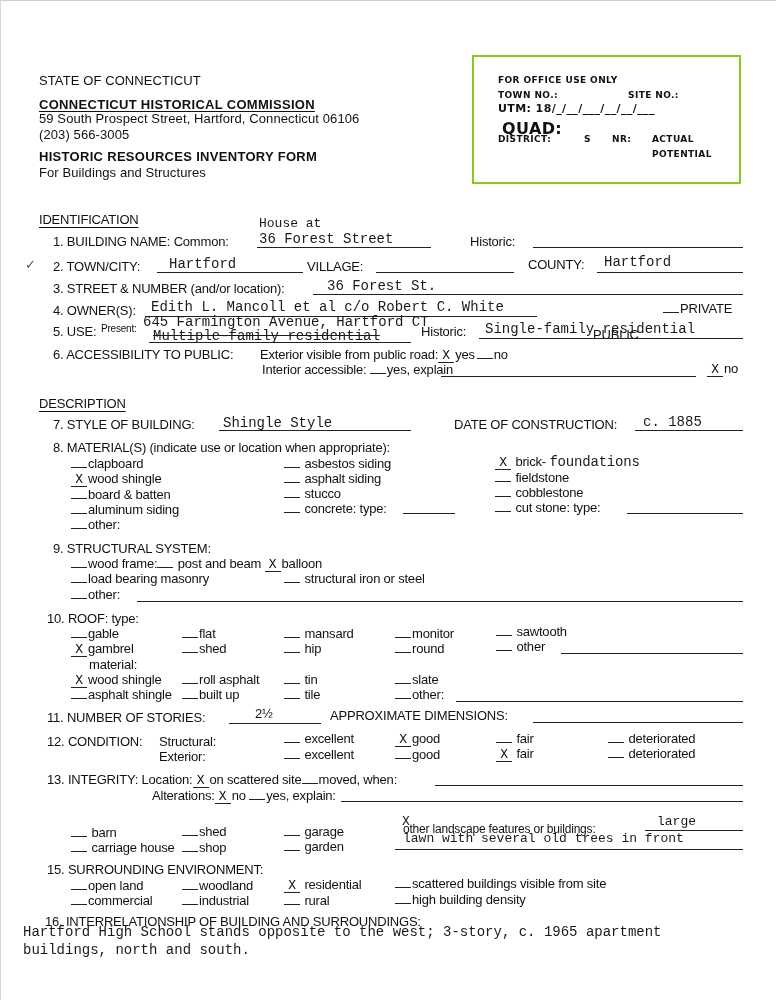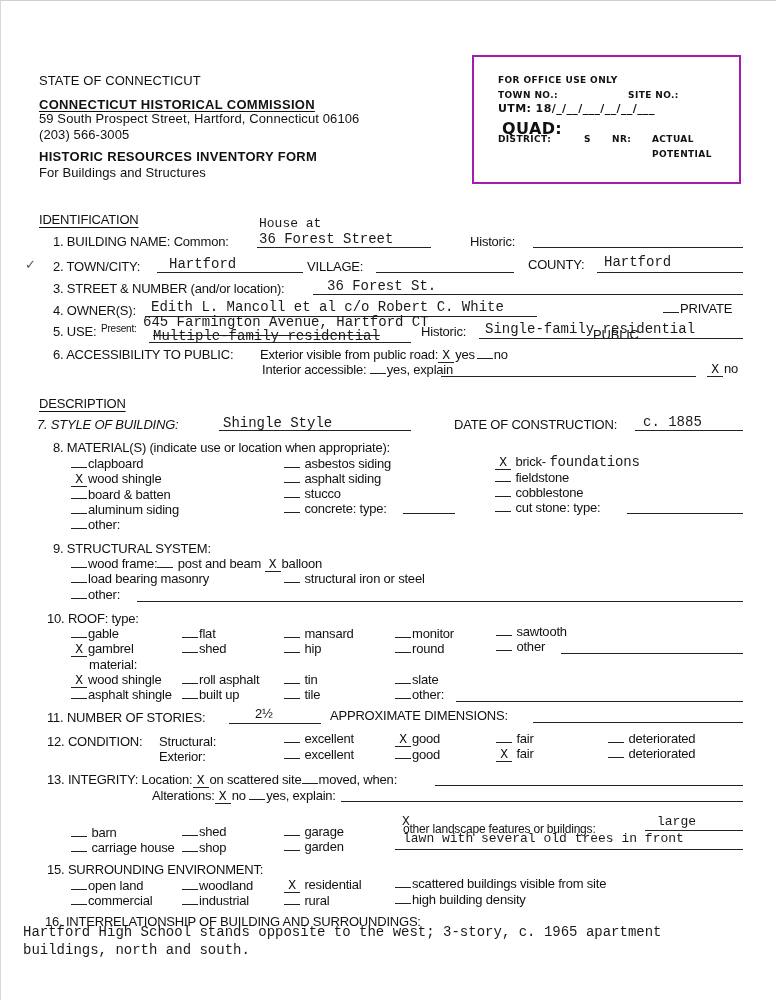--- a/index.html
+++ b/index.html
@@ -6,21 +6,21 @@
   body { width: 776px; height: 1000px; position: relative; overflow: hidden; color: #111; font-family: "Liberation Sans", sans-serif; }
   .page { position: absolute; inset: 0; background: #fff; border-top: 1px solid #cfcfcf; border-left: 1px solid #d8d8d8; }
   .abs { position: absolute; white-space: nowrap; }
   .f { font-family: "Liberation Sans Narrow", "Liberation Sans", sans-serif; font-size: 13px; letter-spacing: -0.2px; }
   .typed { font-family: "Liberation Mono", "DejaVu Sans Mono", monospace; font-size: 14px; color: #1a1a1a; }
   .hdr { font-size: 13px; letter-spacing: 0.1px; }
   .u { text-decoration: underline; text-underline-offset: 2px; }
   .line { position: absolute; height: 0; border-bottom: 1.5px solid #222; }
   .blank { display: inline-block; border-bottom: 1px solid #222; width: 16px; height: 10px; vertical-align: baseline; margin-right: 1px; }
   .mark { position: relative; display: inline-block; width: 16px; border-bottom: 1px solid #222; text-align: center; font-family: "Liberation Mono", monospace; font-size: 13px; line-height: 12px; margin-right: 1px; }
-  .office { position: absolute; left: 471px; top: 54px; width: 265px; height: 125px; border: 2px solid #a21caf; }
+  .office { position: absolute; left: 471px; top: 54px; width: 265px; height: 125px; border: 2px solid #84cc16; }
   .office .t { position: absolute; font-family: "DejaVu Sans", sans-serif; font-weight: bold; font-size: 9px; letter-spacing: 0.4px; white-space: nowrap; }
   .sect { font-size: 13px; text-decoration: underline; text-underline-offset: 3px; }
 </style>
 </head>
 <body>
 
 <div class="page">
 
   <div class="abs hdr" style="left:38px;top:72px;">STATE OF CONNECTICUT</div>
   <div class="abs hdr u" style="left:38px;top:96px;font-weight:bold;letter-spacing:0.3px;">CONNECTICUT HISTORICAL COMMISSION</div>
@@ -86,21 +86,21 @@
   </div>
   <div class="abs f" style="left:261px;top:361px;">
     <span>Interior accessible:</span>
     <span class="blank"></span><span>yes, explain</span>
   </div>
   <div class="line" style="left:440px;top:375px;width:255px;"></div>
   <div class="abs f" style="left:706px;top:360px;"><span class="mark">X</span><span>no</span></div>
 
   <div class="abs f sect" style="left:38px;top:395px;">DESCRIPTION</div>
 
-  <div class="abs f" style="left:36px;top:416px;font-style:italic;">7. STYLE OF BUILDING:</div>
+  <div class="abs f" style="left:52px;top:416px;">7. STYLE OF BUILDING:</div>
   <div class="abs typed" style="left:222px;top:414px;">Shingle Style</div>
   <div class="line" style="left:218px;top:429px;width:192px;"></div>
   <div class="abs f" style="left:453px;top:416px;">DATE OF CONSTRUCTION:</div>
   <div class="abs typed" style="left:642px;top:413px;">c. 1885</div>
   <div class="line" style="left:634px;top:429px;width:108px;"></div>
 
   <div class="abs f" style="left:52px;top:439px;">8. MATERIAL(S) (indicate use or location when appropriate):</div>
   <div class="abs f" style="left:70px;top:455px;line-height:15px;">
     <div><span class="mark"></span><span>clapboard</span></div>
     <div><span class="mark">X</span><span>wood shingle</span></div>

